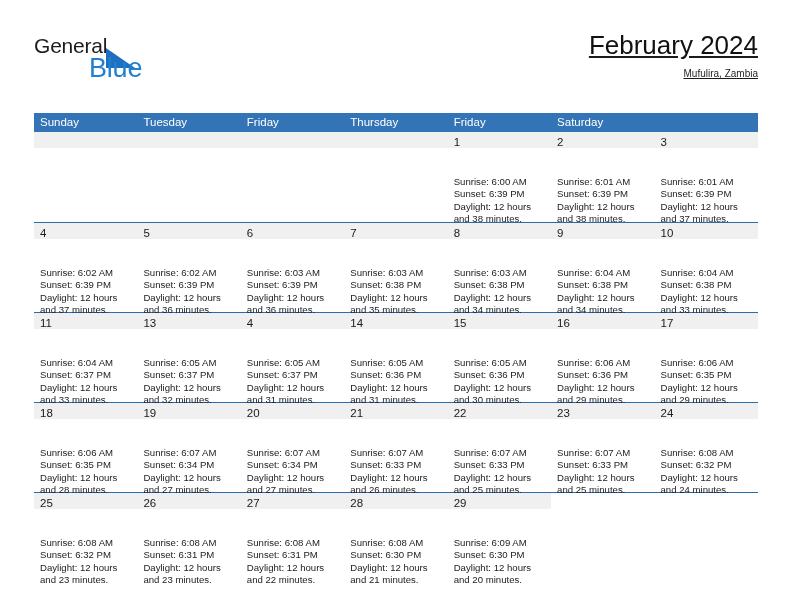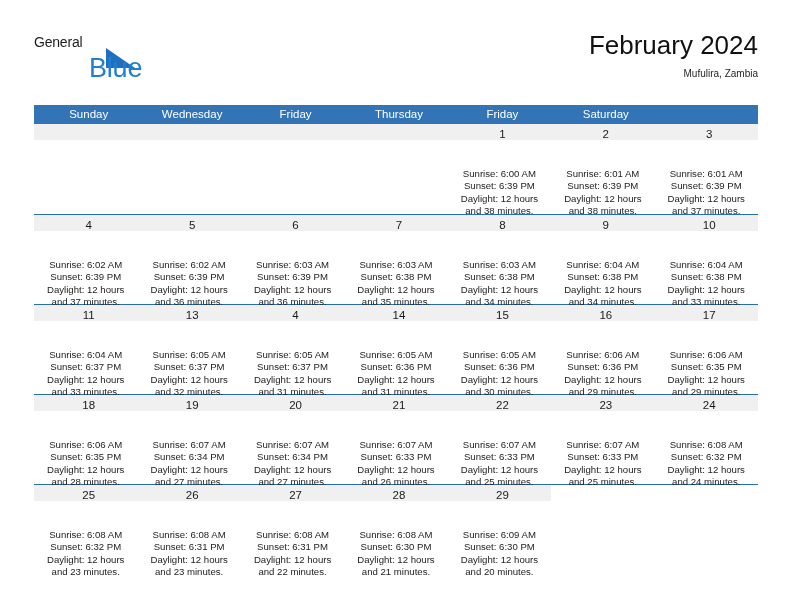--- a/index.html
+++ b/index.html
@@ -36,21 +36,21 @@
     position: absolute;
     left: 0;
     top: 4px;
     width: 220px;
     height: 56px;
   }
   .brand-general {
     position: absolute;
     left: 0;
     top: 0;
-    font-size: 14px;
+    font-size: 21px;
     letter-spacing: -0.2px;
     color: #1c1c1c;
     font-family: "Liberation Sans", sans-serif;
   }
   .brand-blue {
     position: absolute;
     left: 55px;
     top: 19px;
     font-size: 27px;
     letter-spacing: -0.2px;
@@ -64,42 +64,42 @@
     width: 29px;
     height: 20px;
   }
 
   .title-block {
     position: absolute;
     right: 0;
     top: 0;
     text-align: right;
     width: 420px;
+    text-decoration: underline;
   }
   .cal-title {
     font-size: 26px;
     color: #111111;
     line-height: 30px;
     white-space: nowrap;
   }
   .cal-subtitle {
     font-size: 10px;
     color: #1f1f1f;
     line-height: 19px;
     margin-top: 4px;
     white-space: nowrap;
   }
 
   
   .calendar {
     position: absolute;
     left: 34px;
-    top: 105px;
+    top: 113px;
     width: 724px;
-    text-align: center;
   }
 
   .weekday-row {
     display: flex;
     background: #3274b5;
     height: 19px;
   }
   .weekday {
     flex: 0 0 103.43px;
     width: 103.43px;
@@ -181,21 +181,21 @@
     <div class="title-block">
       <div class="cal-title">February 2024</div>
       <div class="cal-subtitle">Mufulira, Zambia</div>
     </div>
 
   </div>
 
   <div class="calendar">
     <div class="weekday-row">
       <div class="weekday">Sunday</div>
-      <div class="weekday">Wednesday</div>
+      <div class="weekday">Tuesday</div>
       <div class="weekday">Friday</div>
       <div class="weekday">Thursday</div>
       <div class="weekday">Friday</div>
       <div class="weekday">Saturday</div>
     </div>
 
     <div id="weeks-container">
         <div class="week first">
           <div class="daycell blank">
             <div class="daynum-band"><span class="daynum"></span></div>

